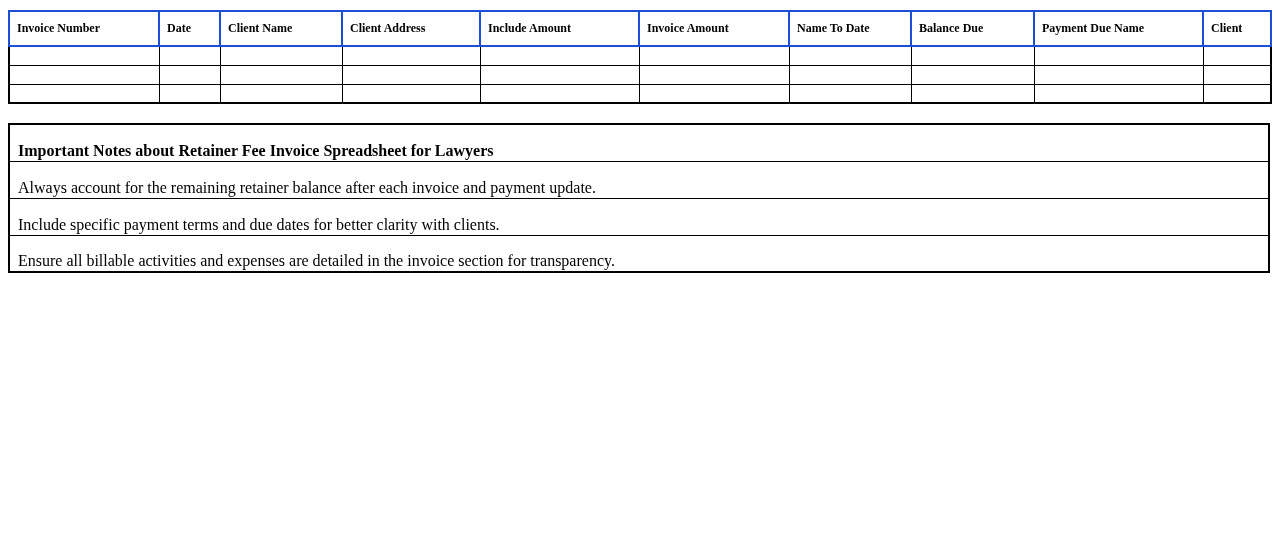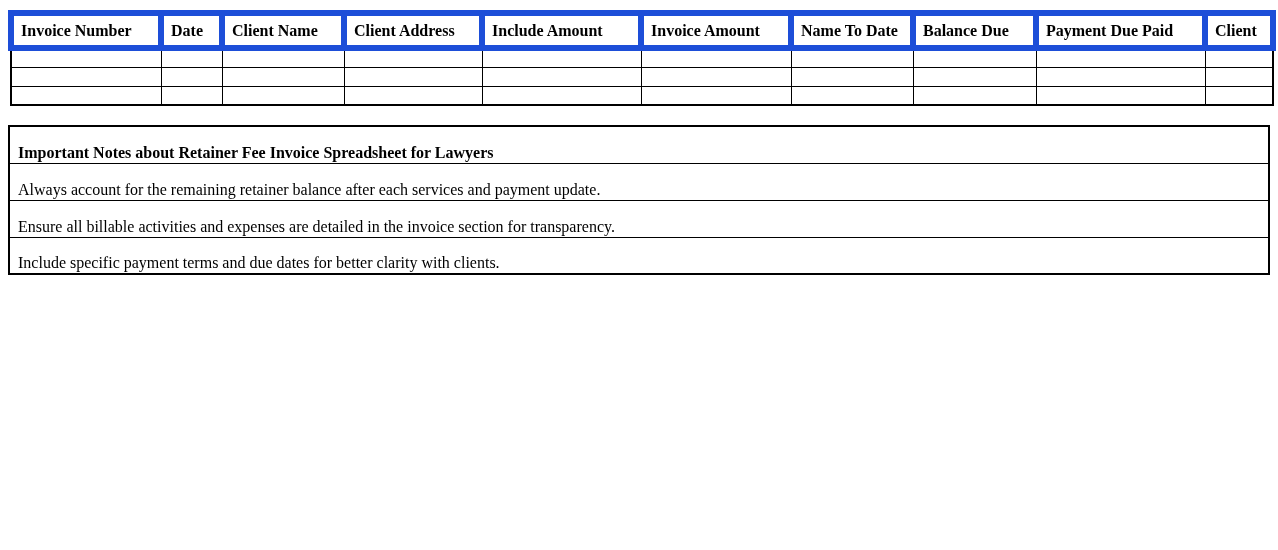--- a/index.html
+++ b/index.html
@@ -16,23 +16,23 @@
     padding: 10px 8px 0 8px;
   }
   table {
     border-collapse: collapse;
     table-layout: fixed;
     width: 1262px;
     border: 2px solid #000000;
     background: #ffffff;
   }
   .invoice-table th {
-    border: 6px solid #1d4ed8;
+    border: 2px solid #1d4ed8;
     font-weight: bold;
-    font-size: 16px;
+    font-size: 12px;
     text-align: left;
     vertical-align: middle;
     padding: 0 2px 0 7px;
     height: 35px;
     overflow: hidden;
     white-space: nowrap;
   }
   .invoice-table td {
     border: 1px solid #000000;
     height: 19px;
@@ -87,21 +87,21 @@
     <thead>
       <tr>
         <th>Invoice Number</th>
         <th>Date</th>
         <th>Client Name</th>
         <th>Client Address</th>
         <th>Include Amount</th>
         <th>Invoice Amount</th>
         <th>Name To Date</th>
         <th>Balance Due</th>
-        <th>Payment Due Paid</th>
+        <th>Payment Due Name</th>
         <th>Client</th>
       </tr>
     </thead>
     <tbody>
       <tr>
         <td></td>
         <td></td>
         <td></td>
         <td></td>
         <td></td>
@@ -137,24 +137,24 @@
       </tr>
     </tbody>
   </table>
 
   <table class="notes-table">
     <tbody>
       <tr>
         <td class="notes-title">Important Notes about Retainer Fee Invoice Spreadsheet for Lawyers</td>
       </tr>
       <tr>
-        <td>Always account for the remaining retainer balance after each services and payment update.</td>
+        <td>Always account for the remaining retainer balance after each invoice and payment update.</td>
+      </tr>
+      <tr>
+        <td>Include specific payment terms and due dates for better clarity with clients.</td>
       </tr>
       <tr>
         <td>Ensure all billable activities and expenses are detailed in the invoice section for transparency.</td>
-      </tr>
-      <tr>
-        <td>Include specific payment terms and due dates for better clarity with clients.</td>
       </tr>
     </tbody>
   </table>
 
 </div>
 
 </body></html>

